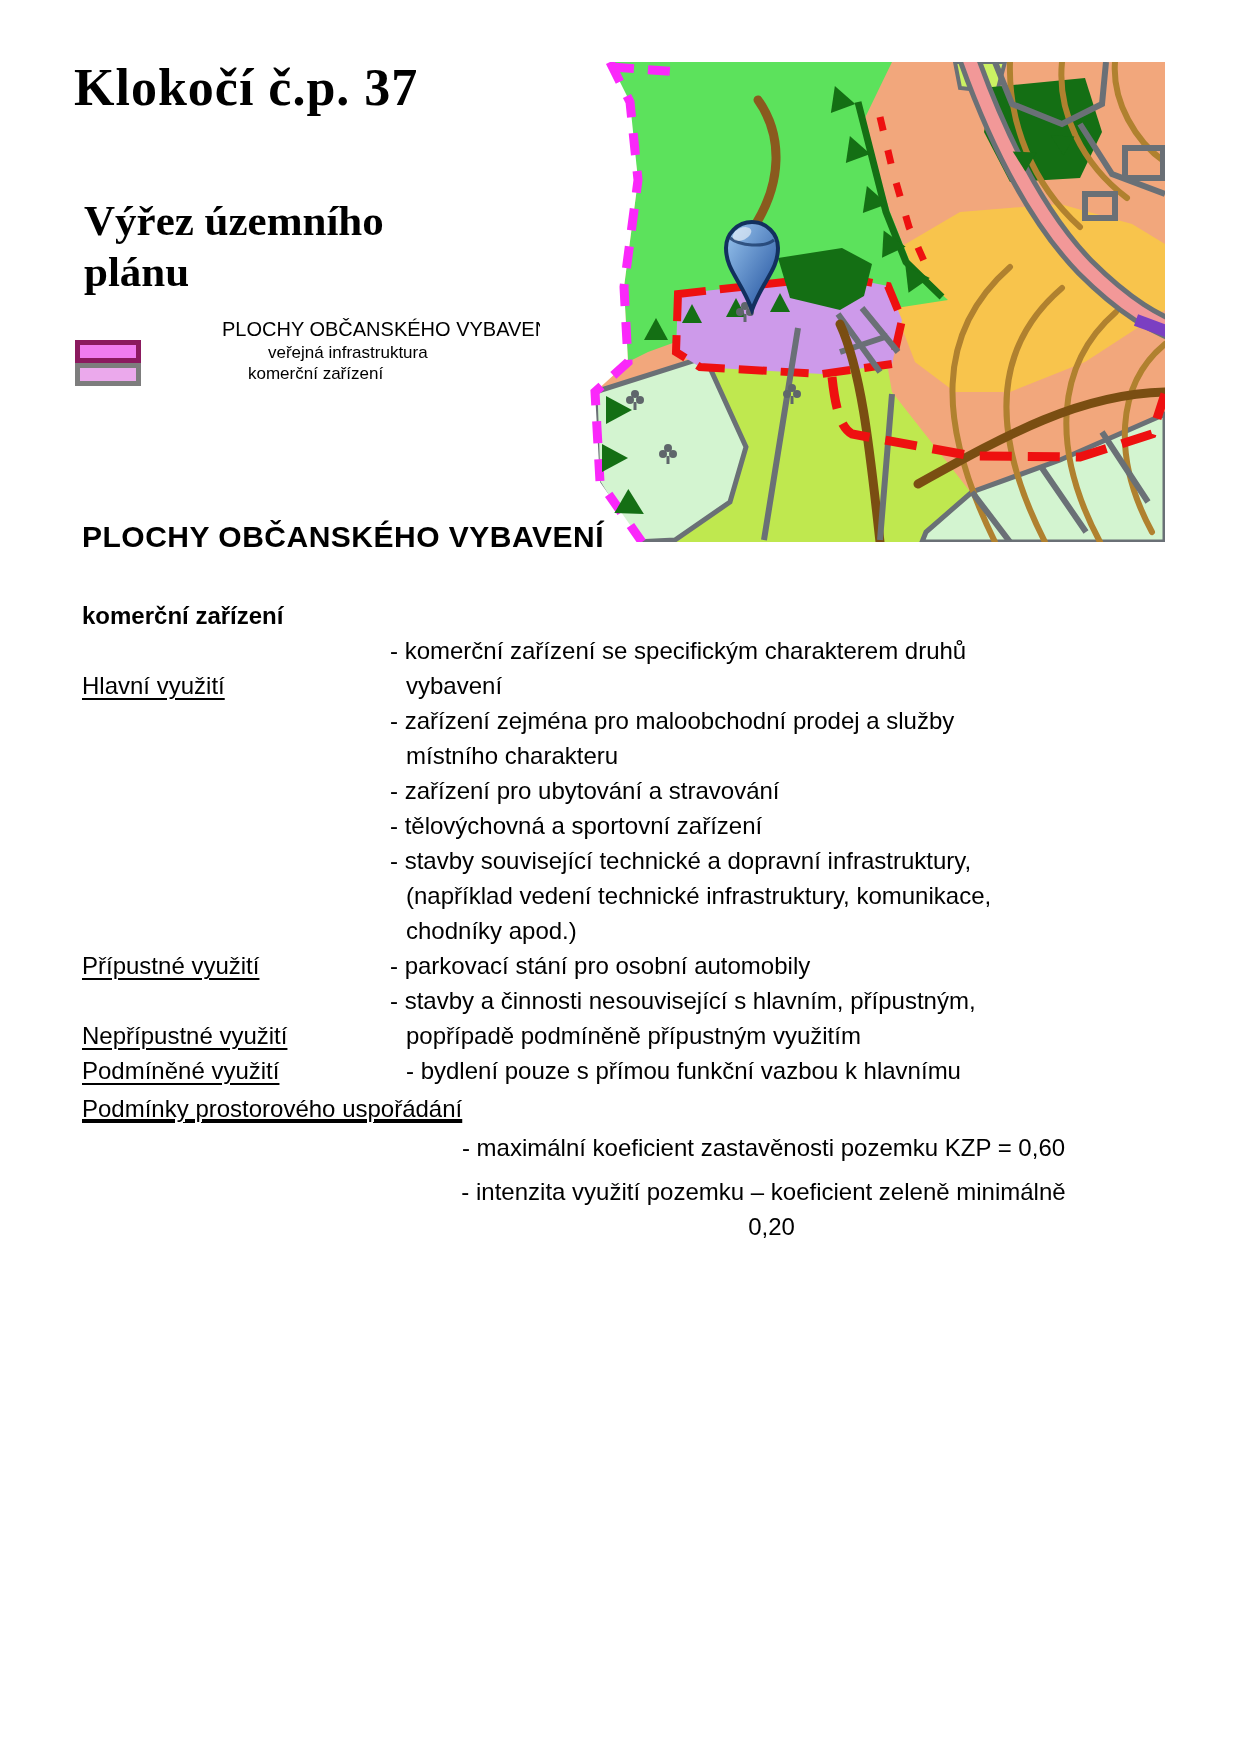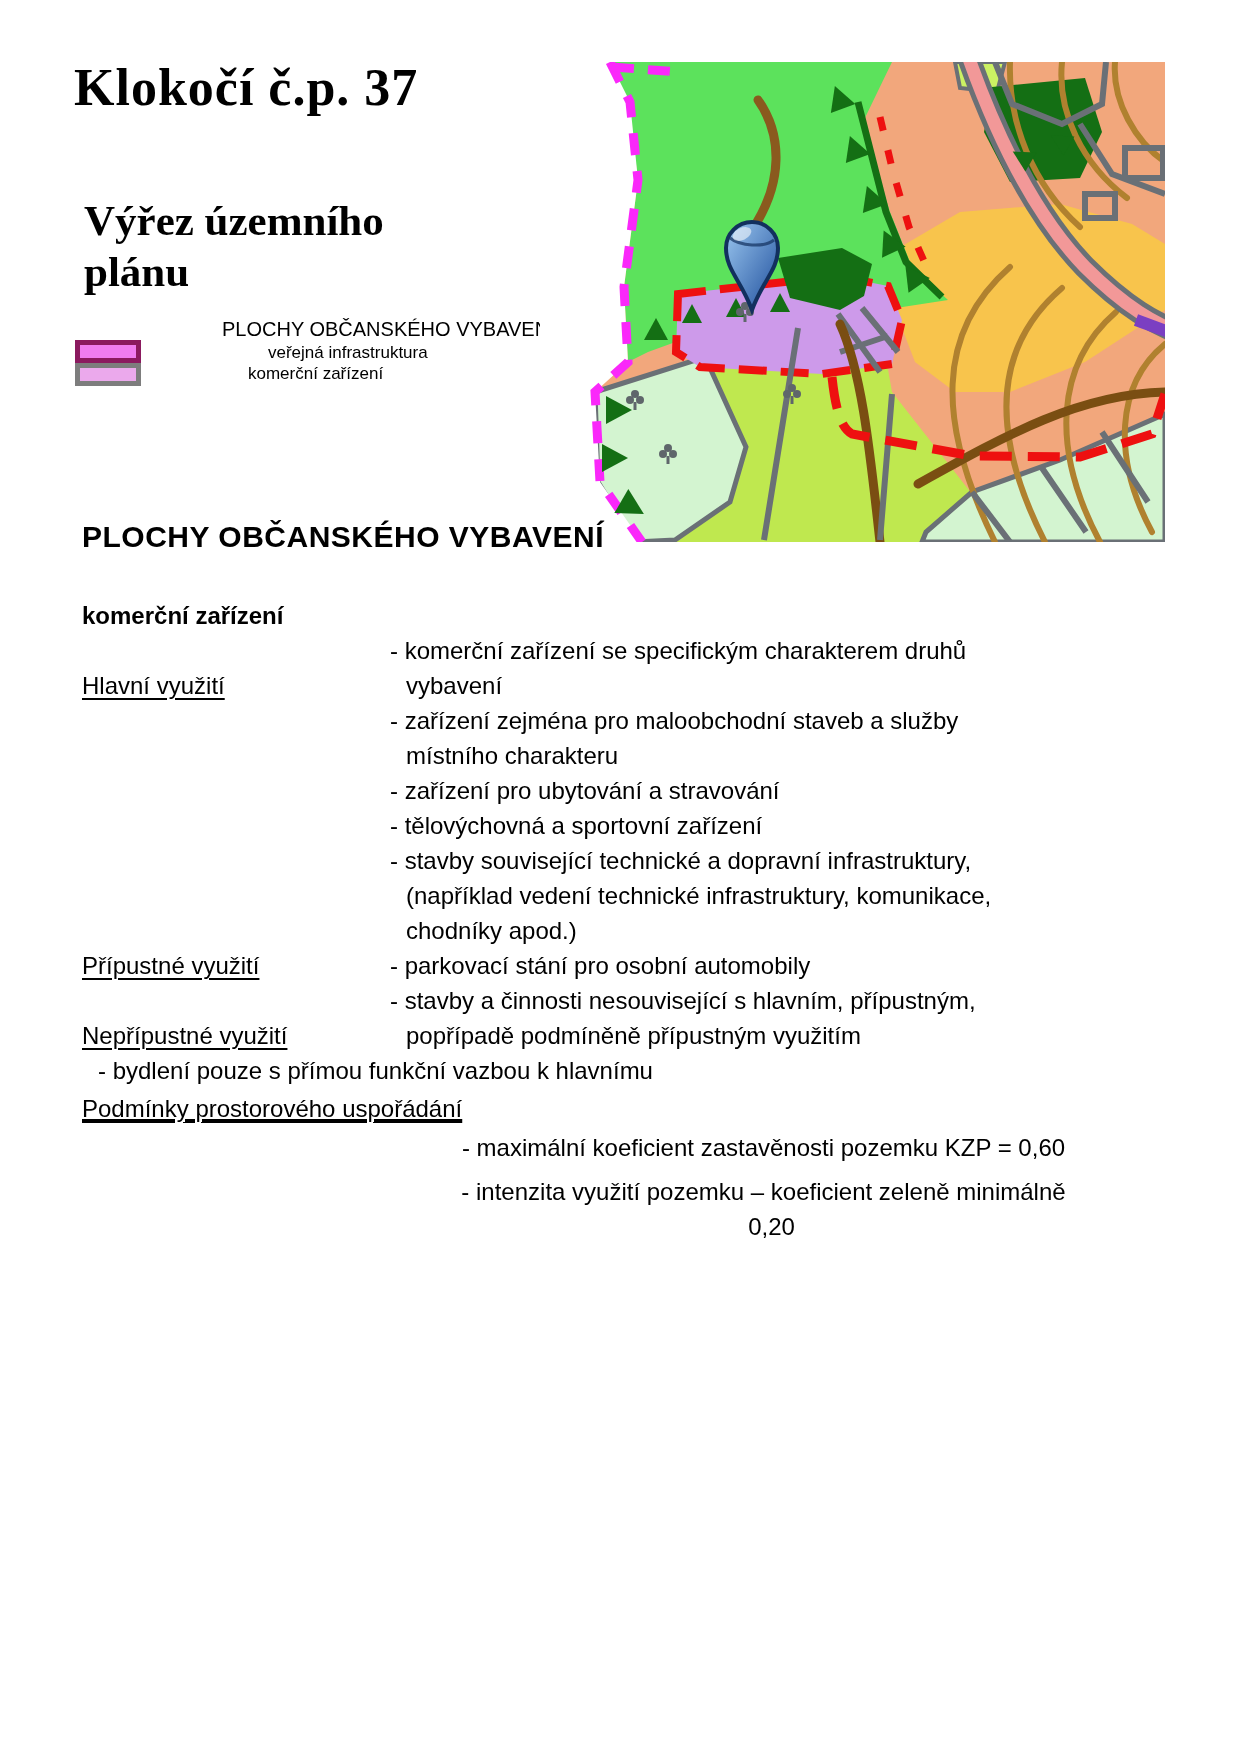--- a/index.html
+++ b/index.html
@@ -184,40 +184,41 @@
       <div class="label"><span>Hlavní využití</span></div>
       <div class="lines">
         <div class="line">- komerční zařízení se specifickým charakterem druhů</div>
         <div class="line cont">vybavení</div>
       </div>
     </div>
 
     <div class="row">
       <div class="label"><span>Přípustné využití</span></div>
       <div class="lines">
-        <div class="line">- zařízení zejména pro maloobchodní staveb a služby</div>
+        <div class="line">- zařízení zejména pro maloobchodní prodej a služby</div>
         <div class="line cont">místního charakteru</div>
         <div class="line">- zařízení pro ubytování a stravování</div>
         <div class="line">- tělovýchovná a sportovní zařízení</div>
         <div class="line">- stavby související technické a dopravní infrastruktury,</div>
         <div class="line cont">(například vedení technické infrastruktury, komunikace,</div>
         <div class="line cont">chodníky apod.)</div>
         <div class="line">- parkovací stání pro osobní automobily</div>
       </div>
     </div>
 
     <div class="row">
       <div class="label"><span>Nepřípustné využití</span></div>
       <div class="lines">
         <div class="line">- stavby a činnosti nesouvisející s hlavním, přípustným,</div>
         <div class="line cont">popřípadě podmíněně přípustným využitím</div>
       </div>
     </div>
 
     <div class="row">
+      <div class="label"><span>Podmíněné využití</span></div>
       <div class="lines">
         <div class="line cont">- bydlení pouze s přímou funkční vazbou k hlavnímu</div>
       </div>
     </div>
 
     <div class="conditions-heading">
       <span>Podmínky prostorového uspořádání</span>
     </div>
 
     <div class="cond cond-0">

